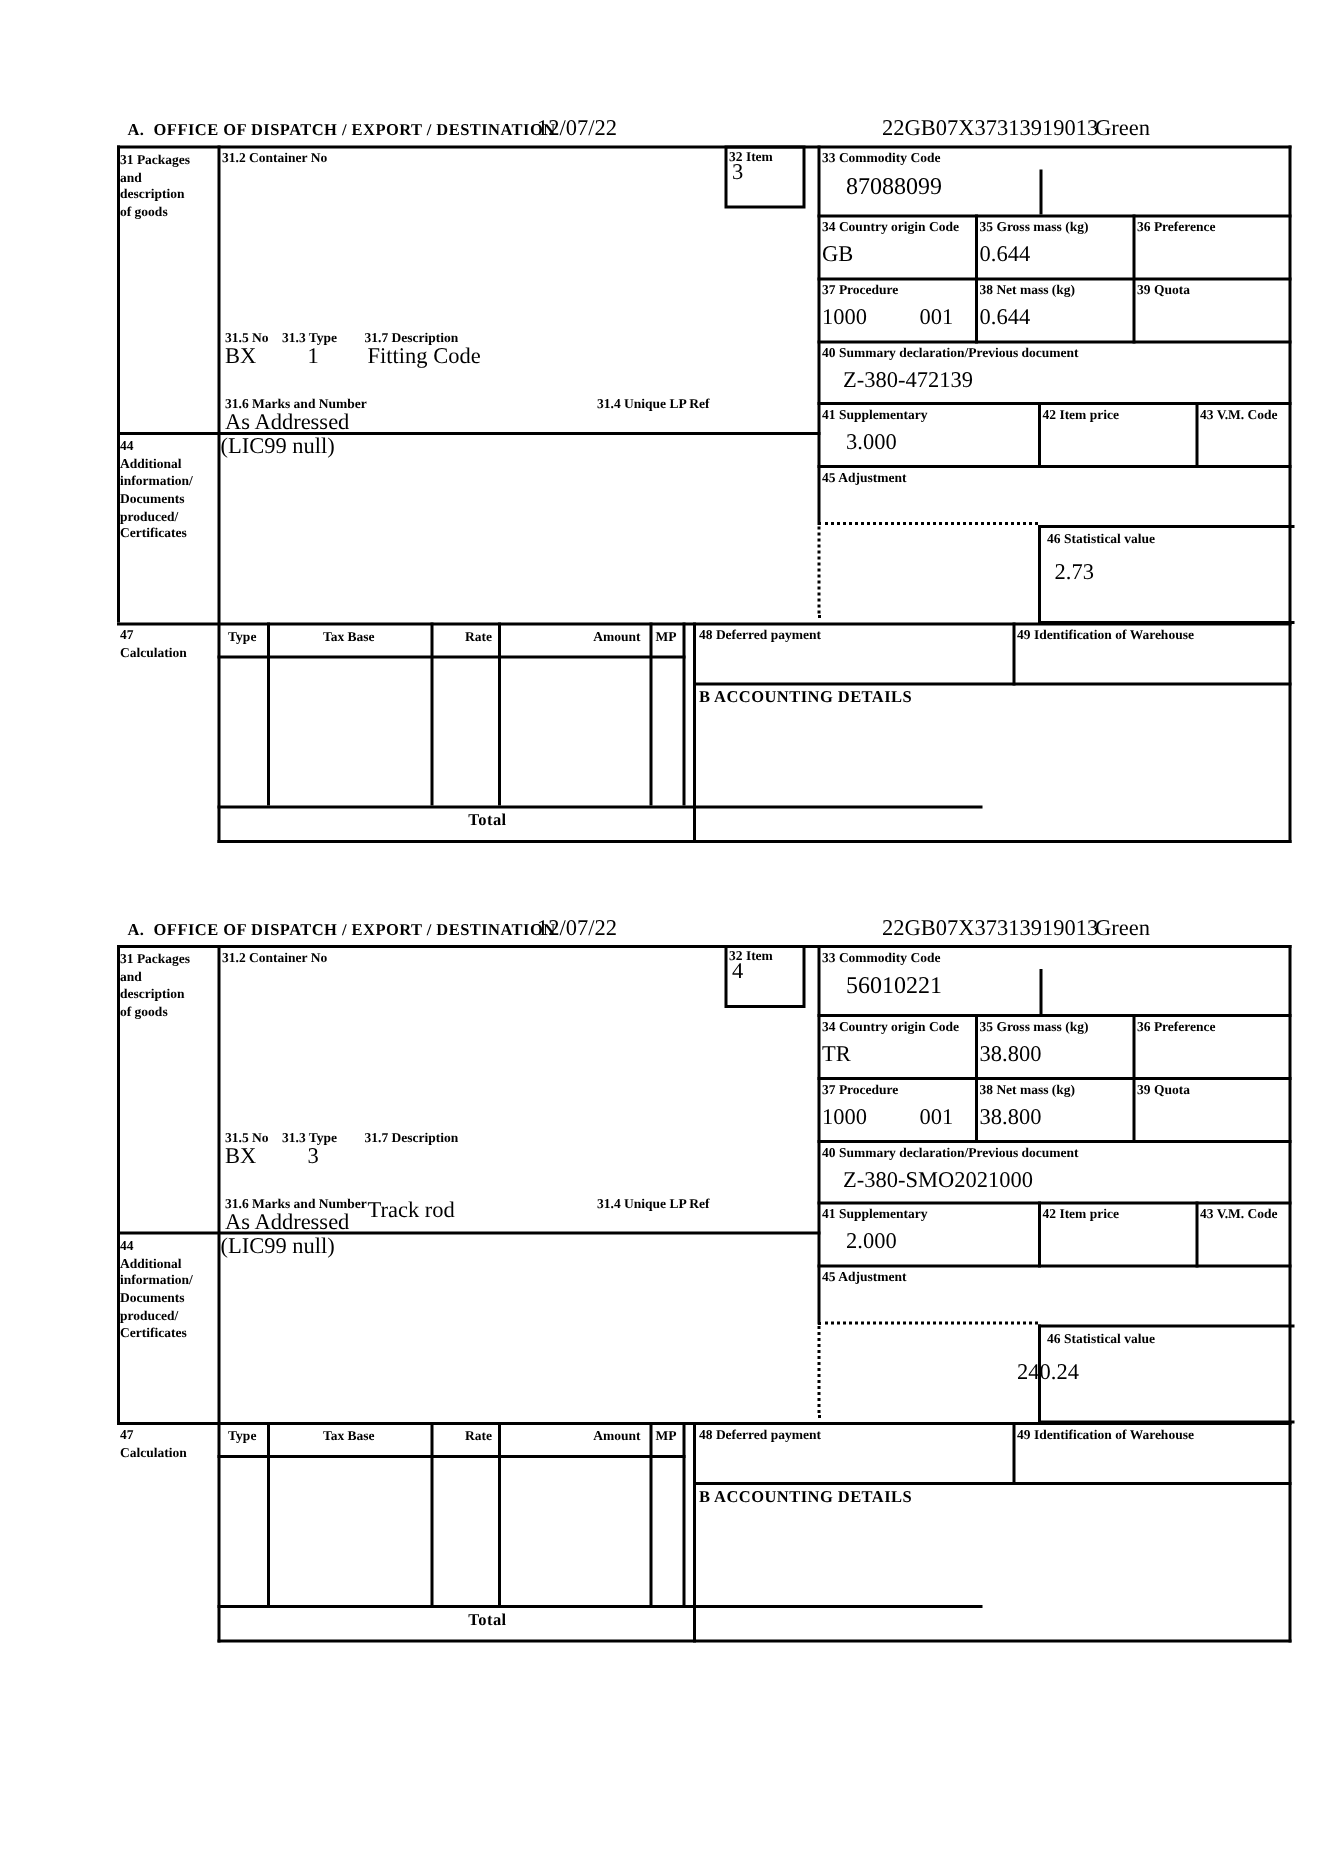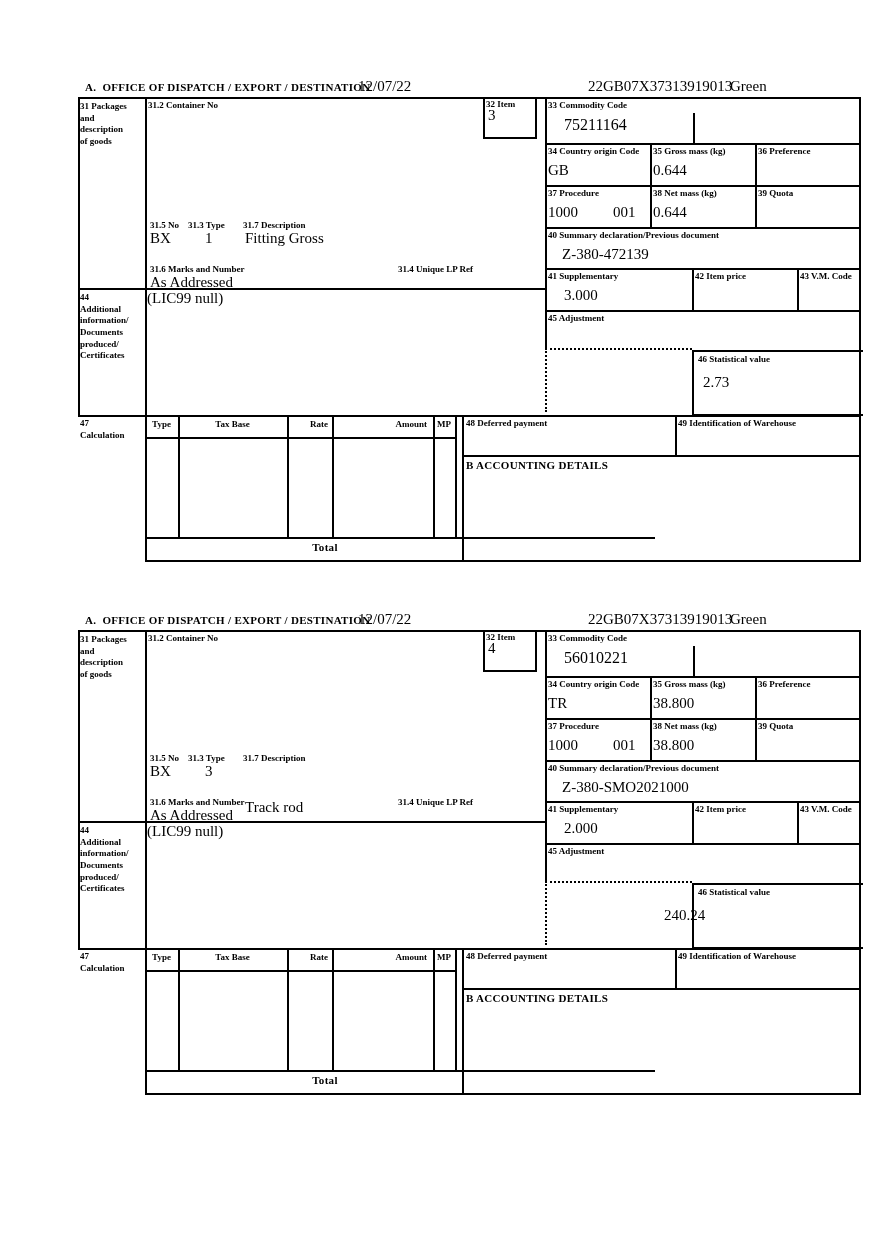--- a/index.html
+++ b/index.html
@@ -100,32 +100,32 @@
     <div class="hdr" style="left:466px;top:379px;">B ACCOUNTING DETAILS</div>
     <div class="hdr c" style="left:250px;top:461px;width:150px;">Total</div>
 
     <div class="th c" style="left:145px;width:33px;">Type</div>
     <div class="th c" style="left:178px;width:109px;">Tax Base</div>
     <div class="th r" style="left:287px;width:41px;">Rate</div>
     <div class="th r" style="left:332px;width:95px;">Amount</div>
     <div class="th c" style="left:433px;width:22px;">MP</div>
 
     <div class="val" style="left:488px;top:27px;">3</div>
-    <div class="val val-lg" style="left:564px;top:36px;">75211164</div>
+    <div class="val val-lg" style="left:564px;top:36px;">87088099</div>
     <div class="val" style="left:548px;top:82px;">GB</div>
     <div class="val" style="left:653px;top:82px;">0.644</div>
     <div class="val" style="left:548px;top:124px;">1000</div>
     <div class="val" style="left:613px;top:124px;">001</div>
     <div class="val" style="left:653px;top:124px;">0.644</div>
     <div class="val" style="left:562px;top:166px;">Z-380-472139</div>
     <div class="val" style="left:564px;top:207px;">3.000</div>
     <div class="val" style="left:703px;top:294px;">2.73</div>
     <div class="val" style="left:150px;top:150px;">BX</div>
     <div class="val" style="left:205px;top:150px;">1</div>
-    <div class="val" style="left:245px;top:150px;">Fitting Gross</div>
+    <div class="val" style="left:245px;top:150px;">Fitting Code</div>
     <div class="val" style="left:150px;top:194px;">As Addressed</div>
     <div class="val" style="left:147px;top:210px;">(LIC99 null)</div>
   </div>
 
   <div class="section" style="top: 613px;">
 
     <div class="hdr" style="left:85px;top:1px;">A.  OFFICE OF DISPATCH / EXPORT / DESTINATION</div>
     <div class="bigtxt" style="left:358px;top:-2px;">12/07/22</div>
     <div class="bigtxt" style="left:588px;top:-2px;">22GB07X37313919013</div>
     <div class="bigtxt" style="left:730px;top:-2px;">Green</div>
@@ -209,20 +209,20 @@
 
     <div class="val" style="left:488px;top:27px;">4</div>
     <div class="val val-lg" style="left:564px;top:36px;">56010221</div>
     <div class="val" style="left:548px;top:82px;">TR</div>
     <div class="val" style="left:653px;top:82px;">38.800</div>
     <div class="val" style="left:548px;top:124px;">1000</div>
     <div class="val" style="left:613px;top:124px;">001</div>
     <div class="val" style="left:653px;top:124px;">38.800</div>
     <div class="val" style="left:562px;top:166px;">Z-380-SMO2021000</div>
     <div class="val" style="left:564px;top:207px;">2.000</div>
-    <div class="val" style="left:664px;top:294px;">240.24</div>
+    <div class="val" style="left:678px;top:294px;">240.24</div>
     <div class="val" style="left:150px;top:150px;">BX</div>
     <div class="val" style="left:205px;top:150px;">3</div>
     <div class="val" style="left:245px;top:150px;margin-top:36px;">Track rod</div>
     <div class="val" style="left:150px;top:194px;">As Addressed</div>
     <div class="val" style="left:147px;top:210px;">(LIC99 null)</div>
   </div>
 </div>
 
 </body></html>

